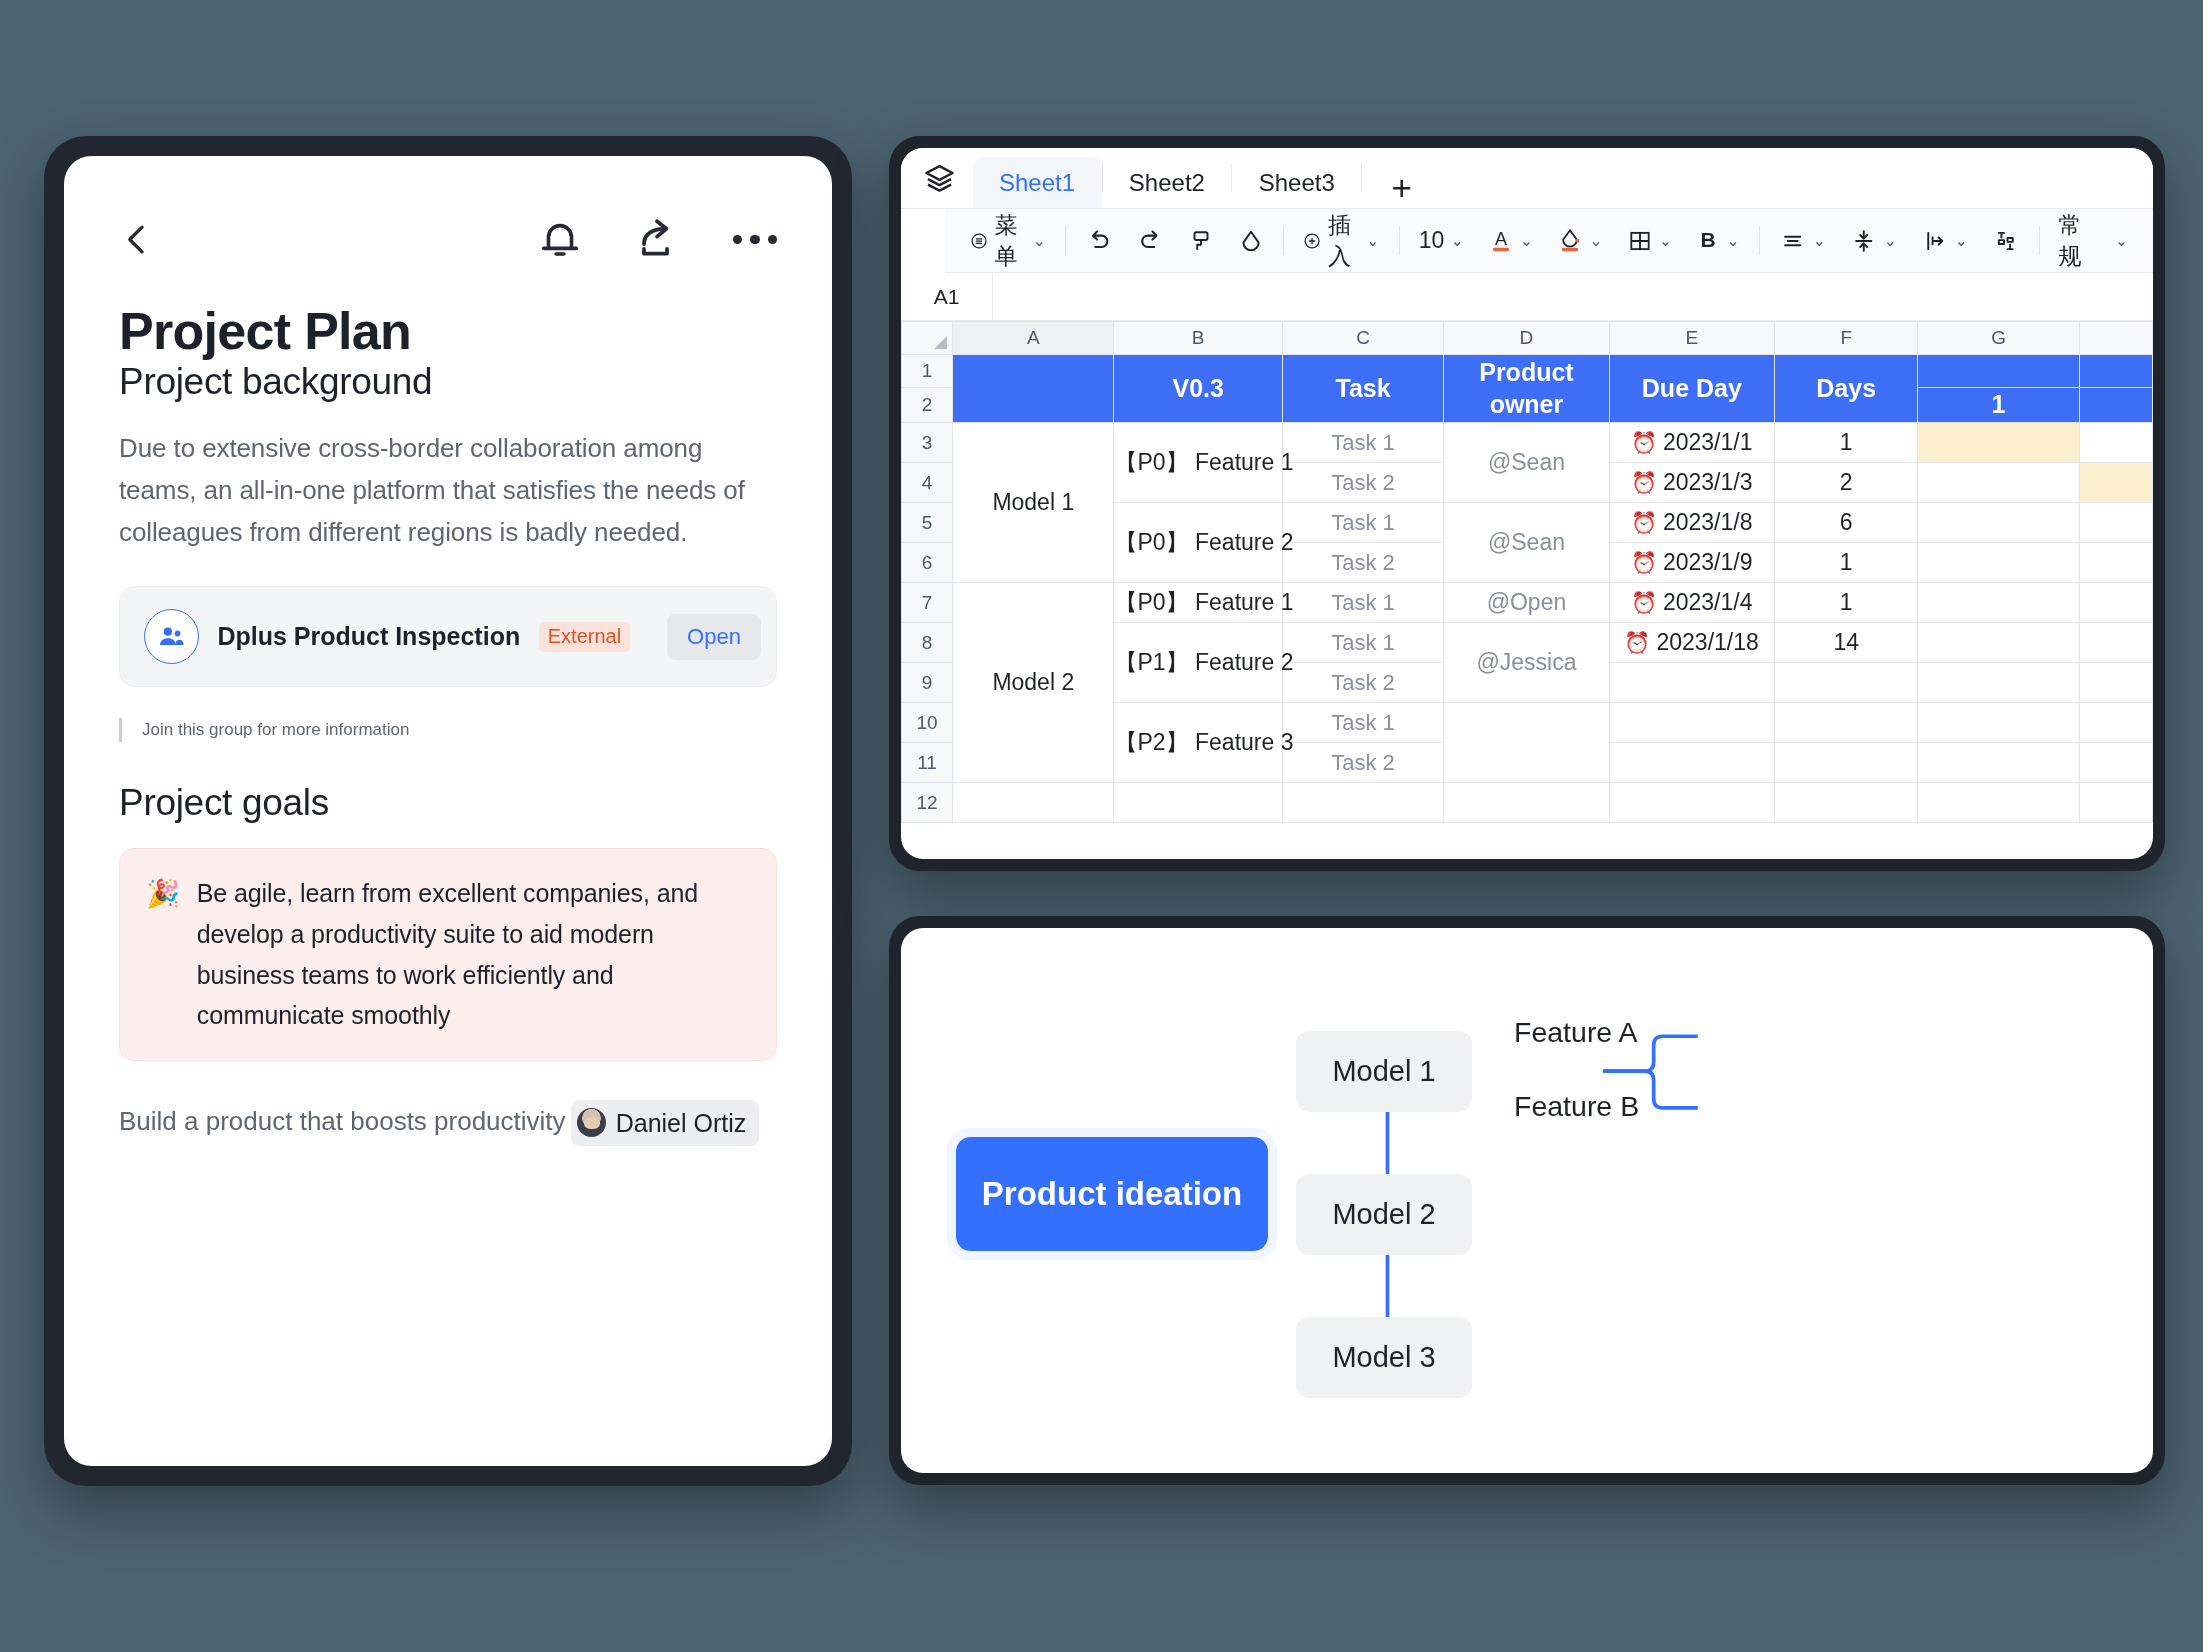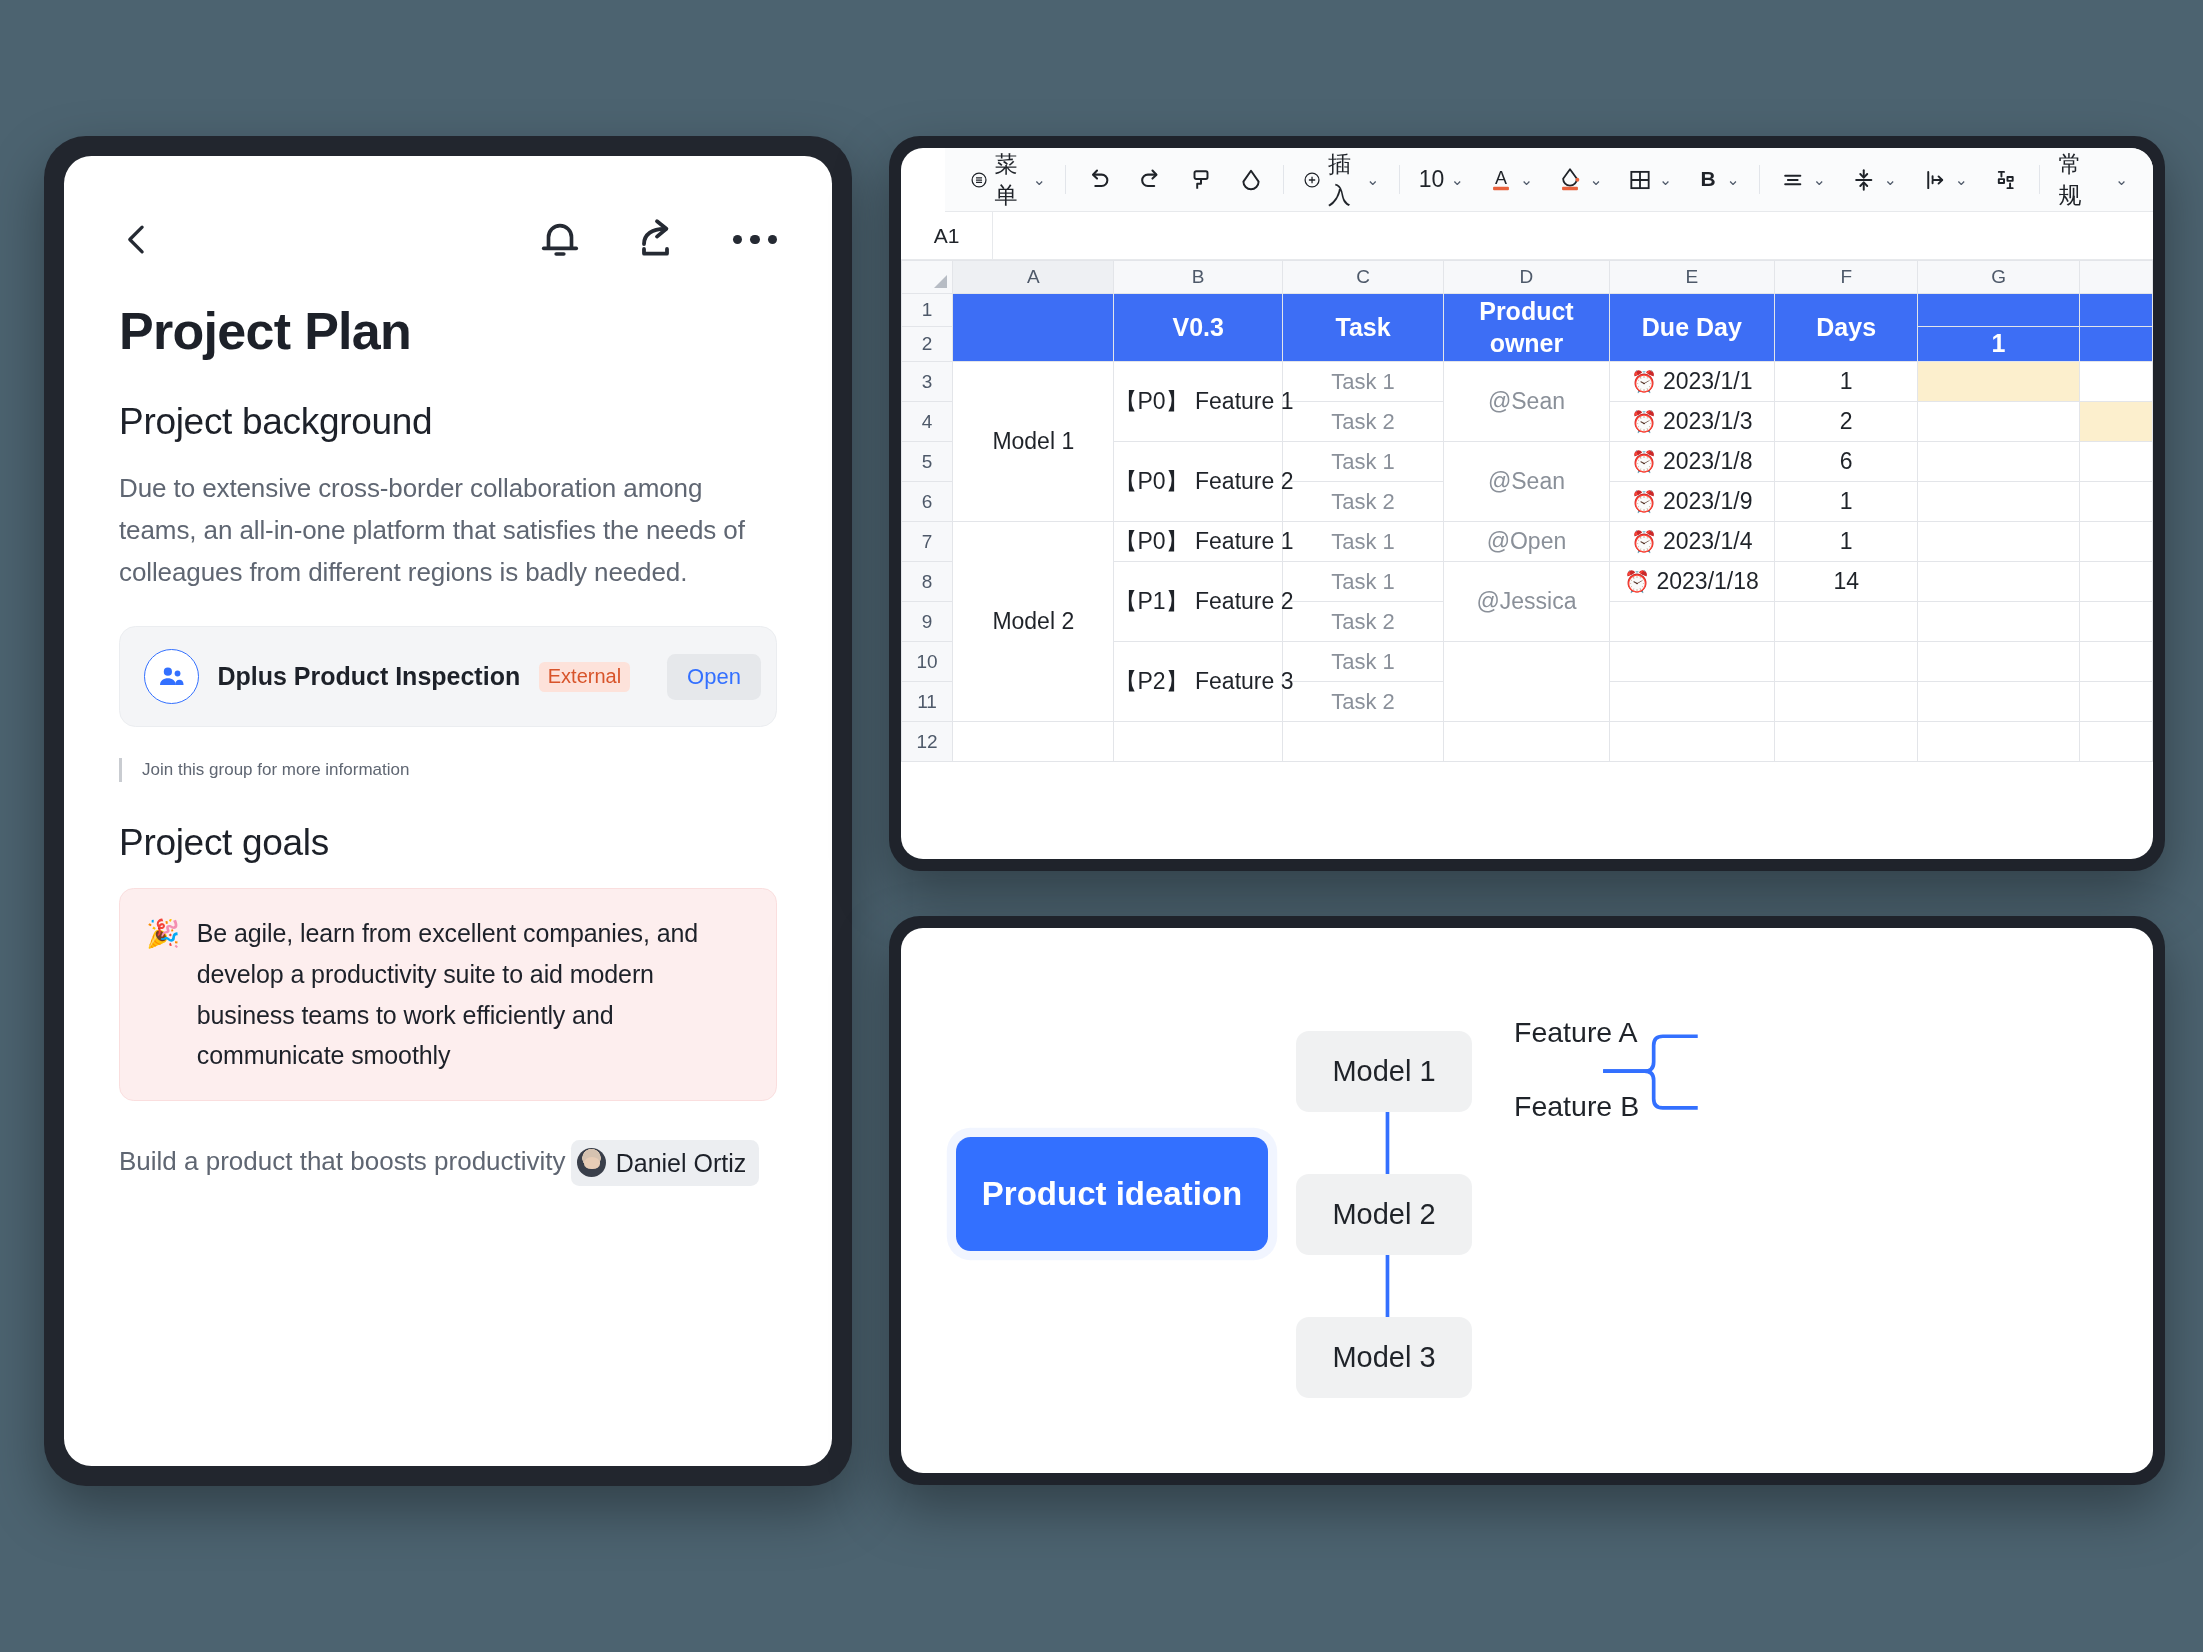--- a/index.html
+++ b/index.html
@@ -31,21 +31,21 @@
   }
   .doc-toolbar .spacer { flex: 1; }
   .icon-btn { display:flex; align-items:center; justify-content:center; color:#252a33; }
   .back-chev { width: 37px; height: 37px; }
   .tb-gap { width: 51px; }
   .dots { display:flex; gap: 8.3px; align-items:center; }
   .dots i { width: 9.2px; height: 9.2px; border-radius: 50%; background:#252a33; display:block; }
 
   h1.doc-title {
     font-size: 52px; font-weight: 700; letter-spacing: -0.7px;
-    color: #1d2129; margin-bottom: 40px;
+    color: #1d2129; 
   }
   h2.doc-h2 {
     font-size: 37px; font-weight: 400; color:#1d2129;
     margin-bottom: 24px; letter-spacing:-0.3px;
   }
   p.doc-body {
     font-size: 26px; line-height: 1.62; color: #5f6672; letter-spacing: -0.1px;
   }
 
   .group-card {
@@ -261,20 +261,36 @@
             <span class="nm">Daniel Ortiz</span>
           </span>
       </div>
 
     </div>
   </div>
 
   <div class="sheet-frame">
     <div class="sheet-page">
 
+      <div class="sheet-tabs">
+        <div class="layers-btn">
+          <svg width="33" height="33" viewBox="0 0 24 24" fill="none" stroke="#1f2329" stroke-width="1.8" stroke-linejoin="round">
+            <polygon points="12 3 21.5 8 12 13 2.5 8"></polygon>
+              <polyline points="3.6 12.4 12 16.8 20.4 12.4"></polyline>
+              <polyline points="3.6 16.4 12 20.8 20.4 16.4"></polyline>
+          </svg>
+        </div>
+        <div class="stab active">Sheet1</div>
+        <div class="stab-div"></div>
+        <div class="stab">Sheet2</div>
+        <div class="stab-div"></div>
+        <div class="stab">Sheet3</div>
+        <div class="stab-div"></div>
+        <div class="plus-tab">+</div>
+      </div>
 
       <div class="sheet-toolbar">
         <div class="ti">
           <svg width="26" height="26" viewBox="0 0 24 24" fill="none" stroke="#1f2329" stroke-width="1.7">
               <circle cx="12" cy="12" r="9.2"></circle>
               <line x1="8" y1="9.2" x2="16" y2="9.2"></line>
               <line x1="8" y1="12.2" x2="16" y2="12.2"></line>
               <line x1="8" y1="15.2" x2="16" y2="15.2"></line>
             </svg>
           <span class="lbl">菜单</span>

